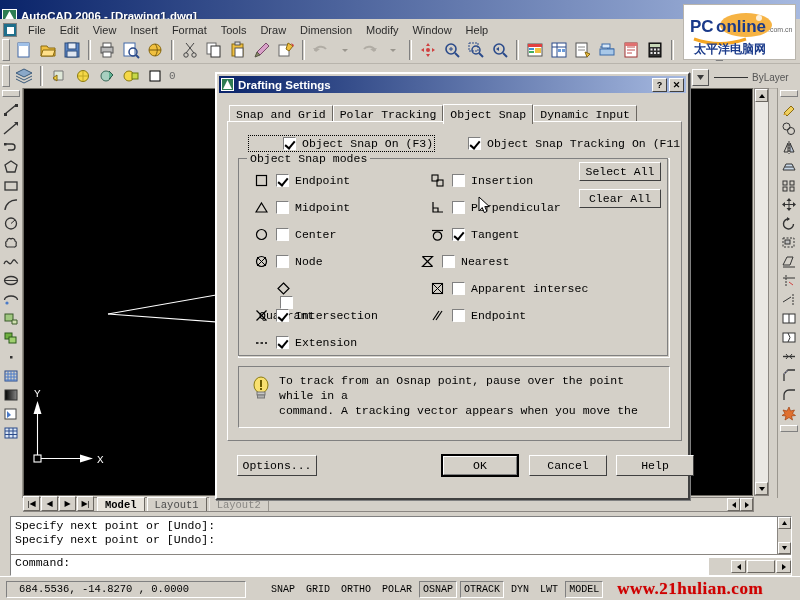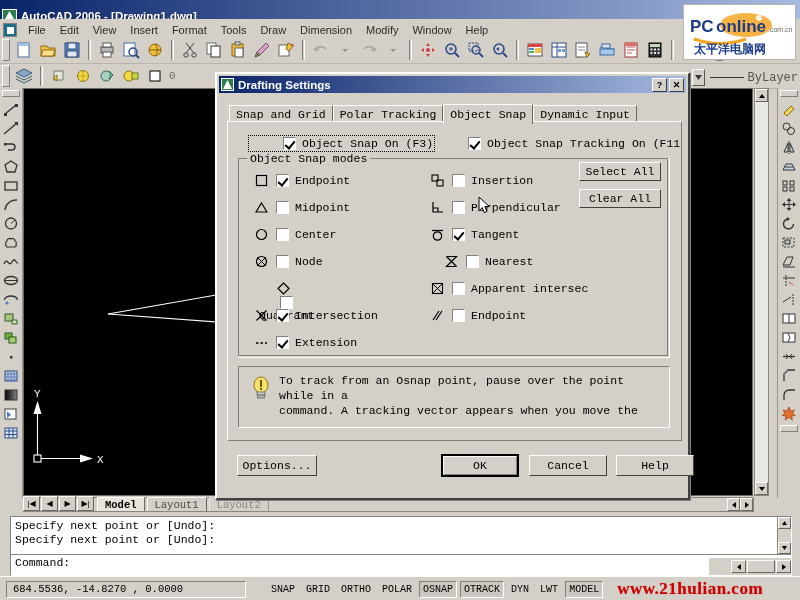--- a/index.html
+++ b/index.html
@@ -174,21 +174,21 @@
     background:#d4d0c8;border-top:1px solid #fff;
     display:flex;align-items:center;
   }
   .coords{
     margin-left:6px;width:240px;height:17px;
     background:#d4d0c8;
     border-top:1px solid #808080;border-left:1px solid #808080;
     border-right:1px solid #ffffff;border-bottom:1px solid #ffffff;
     box-sizing:border-box;
     font-family:"Liberation Mono",monospace;font-size:10.5px;
-    display:flex;align-items:center;padding-left:6px;color:#000;
+    display:flex;align-items:center;padding-left:12px;color:#000;
   }
   .sb-toggle{
     height:17px;padding:0 3px;margin-left:3px;
     font-family:"Liberation Mono",monospace;font-size:10px;
     display:flex;align-items:center;color:#000;
     border:1px solid transparent;box-sizing:border-box;
   }
   .sb-toggle.pressed{
     border-top:1px solid #808080;border-left:1px solid #808080;
     border-right:1px solid #ffffff;border-bottom:1px solid #ffffff;
@@ -617,21 +617,21 @@
   <div style="position:absolute;left:692px;top:68px;width:106px;height:19px;display:flex;align-items:center;">
     <div style="width:17px;height:17px;background:#d4d0c8;border-left:1px solid #fff;border-top:1px solid #fff;border-right:1px solid #555;border-bottom:1px solid #555;box-sizing:border-box;display:flex;align-items:center;justify-content:center;">
       <svg width="7" height="5" viewBox="0 0 7 5">
           <path d="M0 0h7L3.5 5z" fill="#3a3a3a"></path>
         </svg>
     </div>
     <div style="margin-left:5px;display:flex;align-items:center;gap:4px;">
       <svg width="34" height="7" viewBox="0 0 34 7">
           <line x1="0" y1="3.5" x2="34" y2="3.5" stroke="#333"></line>
         </svg>
-      <span style="font-family:Liberation Mono, monospace;font-size:12px;color:#555;">ByLayer</span>
+      <span style="font-family:Liberation Sans, sans-serif;font-size:10px;color:#555;">ByLayer</span>
     </div>
   </div>
 
   <div class="side-tb side-left">
     <div class="side-grip"></div>
     <div class="sbtn">
         <svg width="16" height="15" viewBox="0 0 16 15">
           <line x1="2" y1="12" x2="13" y2="3" stroke="#333" stroke-width="1.4"></line>
           <rect x="1" y="11" width="3" height="3" fill="#333"></rect>
           <rect x="12" y="2" width="3" height="3" fill="#333"></rect>
@@ -1118,21 +1118,21 @@
           <div class="glyph">
               <svg width="13" height="13" viewBox="0 0 13 13">
                 <circle cx="6.5" cy="8" r="4.2" fill="none" stroke="#000" stroke-width="1.2"></circle>
                 <line x1="1" y1="2.5" x2="12" y2="2.5" stroke="#000" stroke-width="1.2"></line>
               </svg>
             </div>
           <div class="chkbox checked" style="margin-left:6px;"></div>
           <div class="lbl">Tangent</div>
         </div>
 
-        <div class="snap-row" style="left:204px;top:95px;">
+        <div class="snap-row" style="left:180px;top:95px;">
           <div class="glyph">
               <svg width="13" height="13" viewBox="0 0 13 13">
                 <path d="M1.5 1.5h10l-10 10h10" fill="none" stroke="#000" stroke-width="1.2"></path>
                 <line x1="1.5" y1="1.5" x2="11.5" y2="11.5" stroke="#000" stroke-width="1.2"></line>
               </svg>
             </div>
           <div class="chkbox" style="margin-left:6px;"></div>
           <div class="lbl">Nearest</div>
         </div>
 

